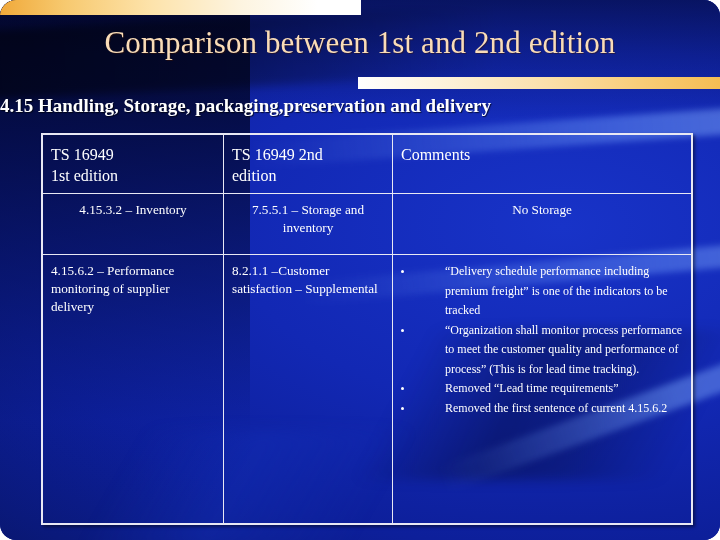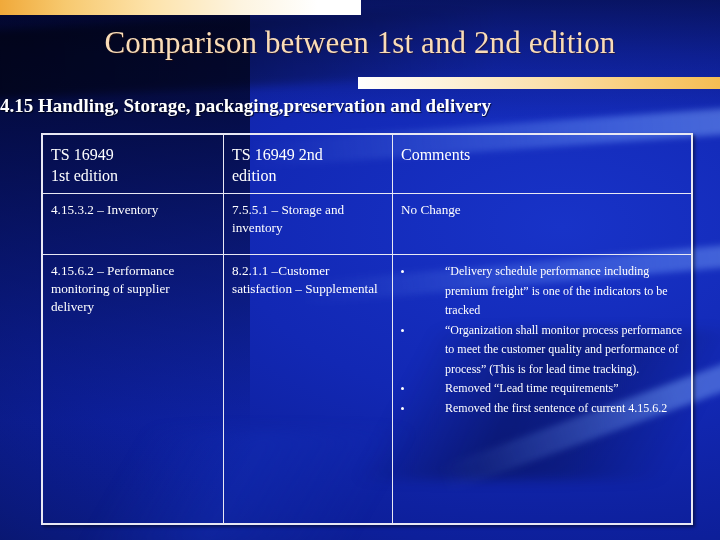--- a/index.html
+++ b/index.html
@@ -12,20 +12,21 @@
     overflow: hidden;
     font-family: "Liberation Serif", "DejaVu Serif", serif;
   }
 
   #slide {
     position: relative;
     width: 720px;
     height: 540px;
     overflow: hidden;
     background: #0a1a8c;
+    border-radius: 16px;
   }
 
   
   .bg-base {
     position: absolute;
     inset: 0;
     background:
       radial-gradient(120% 90% at 78% 42%, #1833c8 0%, #1228b4 38%, #0d1f9a 66%, #081566 100%);
   }
   .bg-left-shade {
@@ -164,21 +165,21 @@
   }
   .col1 { width: 181px; }
   .col2 { width: 169px; }
   .col3 { width: auto; }
 
   tr.head td {
     font-size: 16px;
     line-height: 21px;
     padding-top: 9px;
   }
-  tr.r1 { height: 61px; }
+  tr.r1 { height: 61px; text-align: center; }
   tr.r2 { height: 44px; }
   tr.r3 { height: 40px; }
   tr.head { height: 59px; }
 
   
   ul.bullets {
     margin: 0;
     padding: 0;
     list-style: none;
   }
@@ -240,21 +241,21 @@
             <div>edition</div>
           </td>
           <td>
             <div>Comments</div>
           </td>
         </tr>
 
         <tr class="r1">
           <td>4.15.3.2 – Inventory</td>
           <td>7.5.5.1 – Storage and inventory</td>
-          <td>No Change</td>
+          <td>No Storage</td>
         </tr>
 
 
 
         <tr class="r4">
           <td class="cell-indent-top">4.15.6.2 – Performance monitoring of supplier delivery</td>
           <td class="cell-indent-top">8.2.1.1 –Customer satisfaction – Supplemental</td>
           <td class="cell-indent-top">
             <ul class="bullets">
                 <li>“Delivery schedule performance including premium freight” is one of the indicators to be tracked</li>

